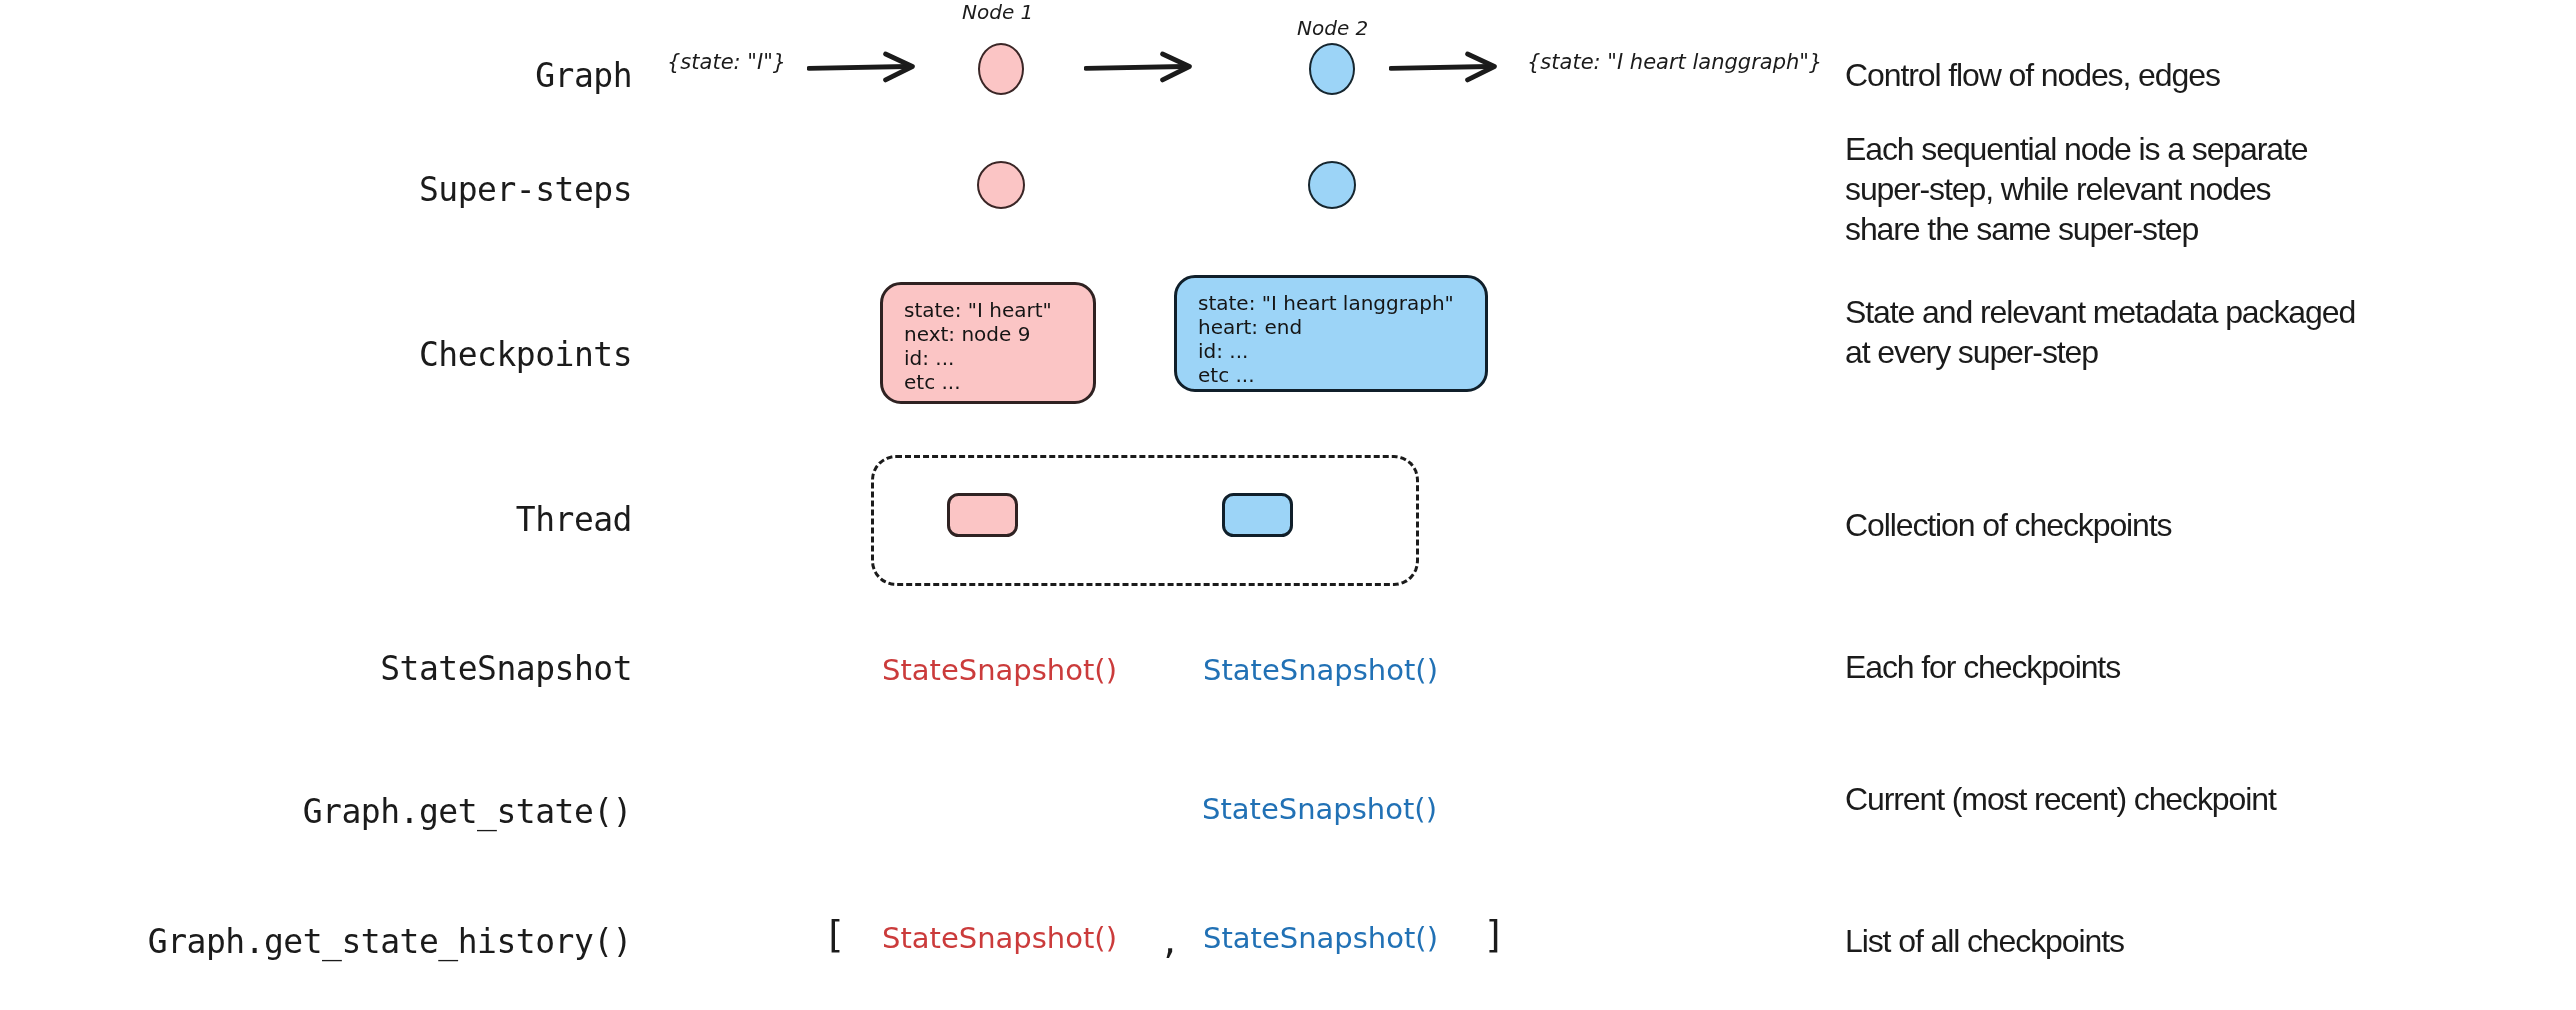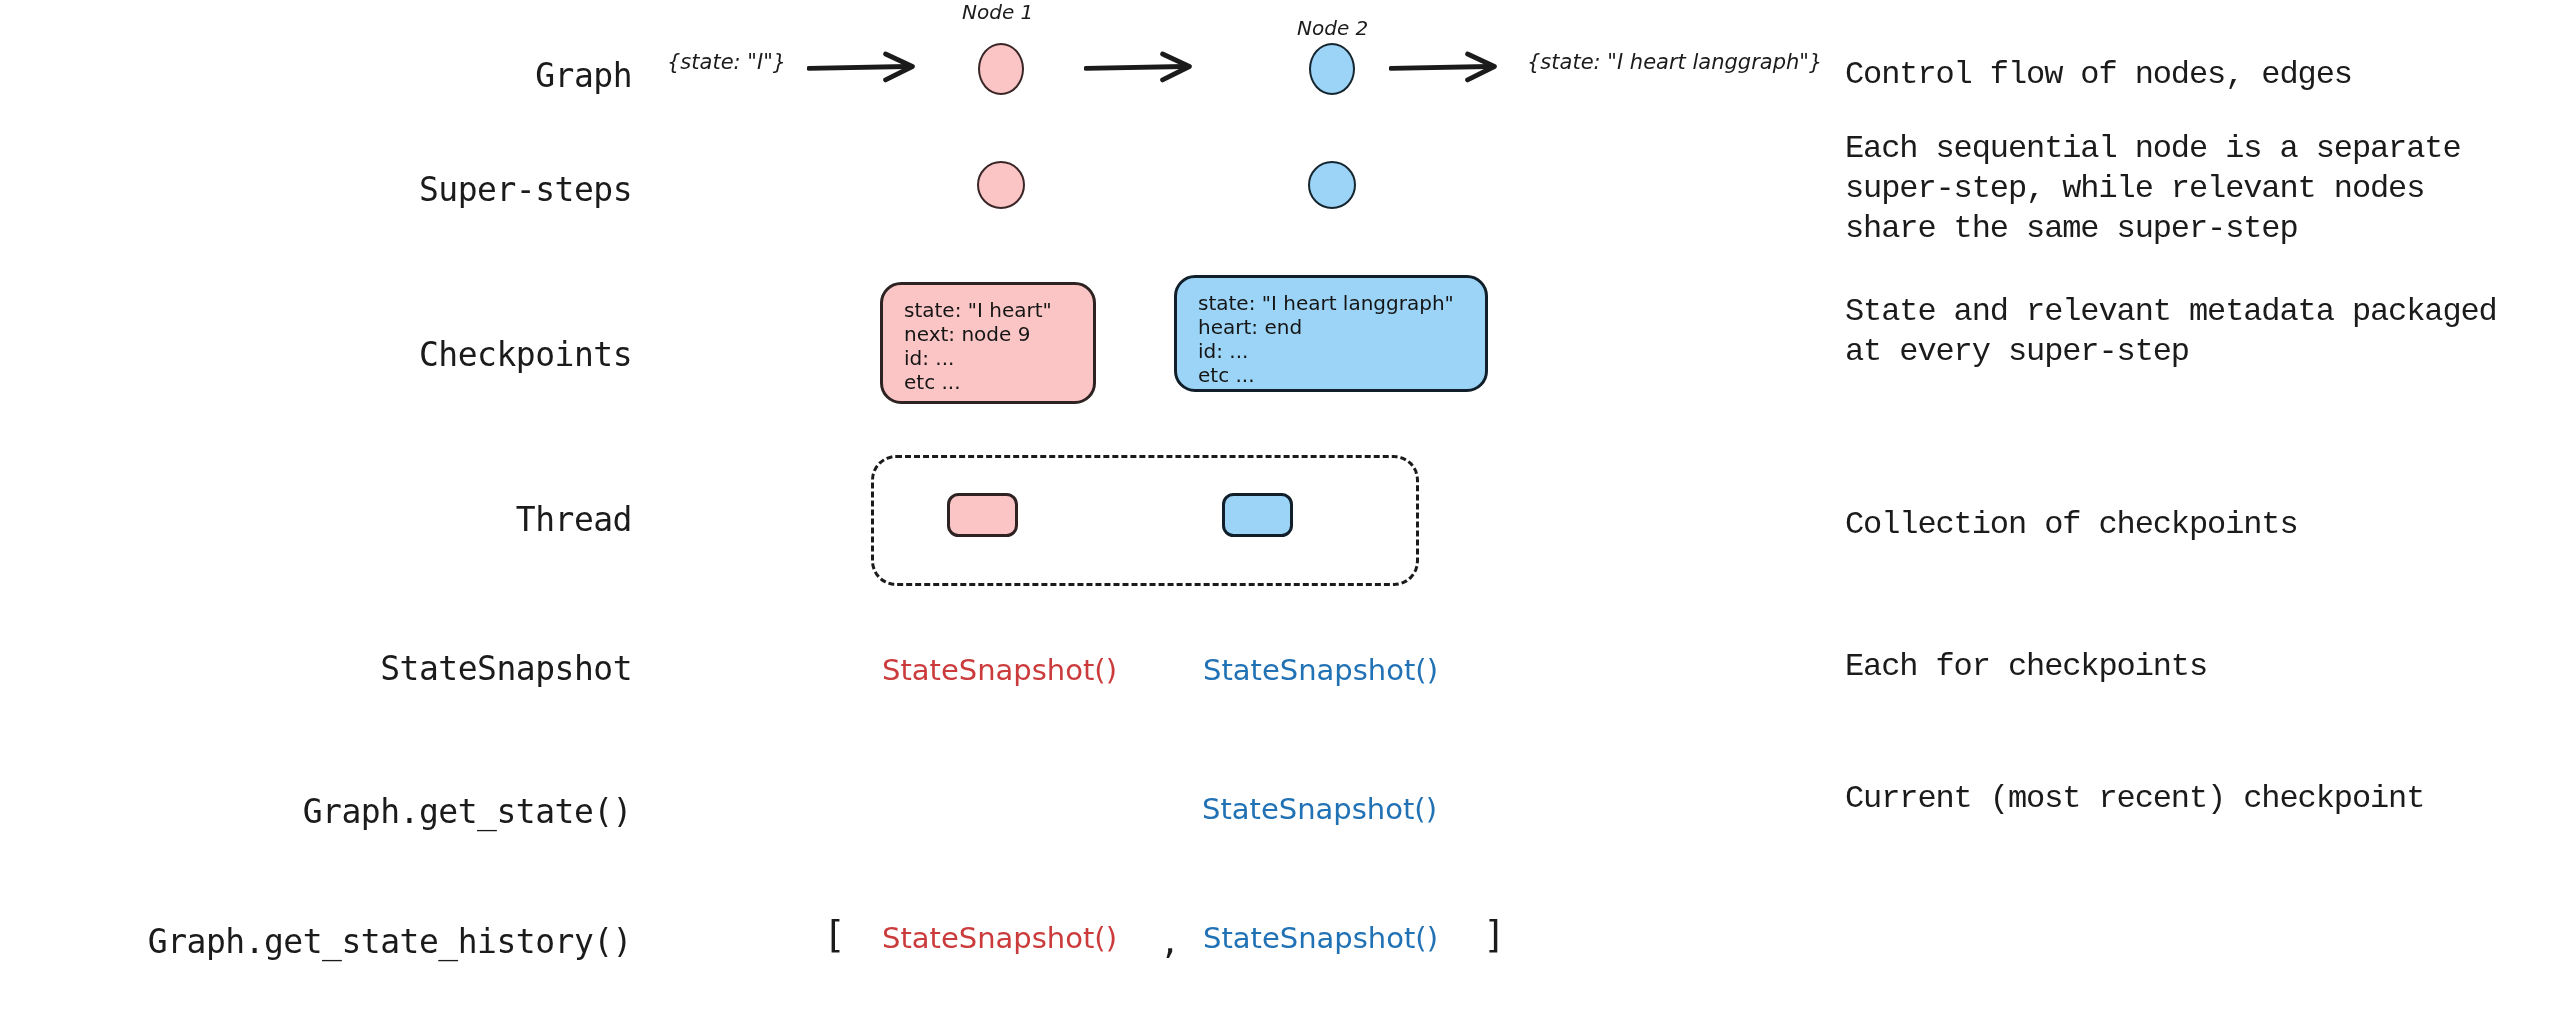--- a/index.html
+++ b/index.html
@@ -27,21 +27,21 @@
     color: #1b1b1b;
     letter-spacing: -0.5px;
     white-space: nowrap;
   }
 
   
   .row-desc {
     position: absolute;
     left: 1845px;
     width: 727px;
-    font-family: Liberation Mono, monospace;
+    font-family: Liberation Sans, sans-serif;
     font-size: 32px;
     line-height: 40px;
     color: #1b1b1b;
     letter-spacing: -1.1px;
   }
 
   
   .hand {
     position: absolute;
     font-family: "DejaVu Sans", sans-serif;
@@ -151,20 +151,21 @@
 
   <div class="row-desc" style="top:55px;  white-space:pre-line">Control flow of nodes, edges</div>
   <div class="row-desc" style="top:129px; white-space:pre-line">Each sequential node is a separate
 super-step, while relevant nodes
 share the same super-step</div>
   <div class="row-desc" style="top:292px; white-space:pre-line">State and relevant metadata packaged
 at every super-step</div>
   <div class="row-desc" style="top:505px; white-space:pre-line">Collection of checkpoints</div>
   <div class="row-desc" style="top:647px; white-space:pre-line">Each for checkpoints</div>
   <div class="row-desc" style="top:779px; white-space:pre-line">Current (most recent) checkpoint</div>
+  <div class="row-desc" style="top:921px; white-space:pre-line">List of all checkpoints</div>
 
   <div class="hand hand-node" style="left:962px; top:0px">Node 1</div>
   <div class="hand hand-node" style="left:1297px; top:16px">Node 2</div>
 
   <div class="hand" style="left:667px; top:50px">{state: "I"}</div>
 
   <svg class="arrow" style="left:807px; top:50px" width="115" height="33" viewBox="0 0 120 34">
     <path d="M2,19 L104,17" stroke="#1b1b1b" stroke-width="5" stroke-linecap="round" fill="none"></path>
     <path d="M82,4 L110,17 L82,31" stroke="#1b1b1b" stroke-width="5" stroke-linecap="round" stroke-linejoin="round" fill="none"></path>
   </svg>

